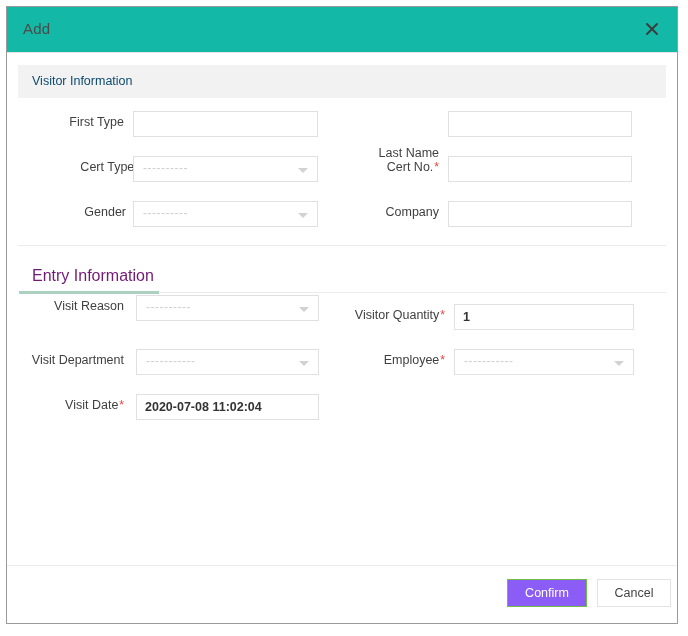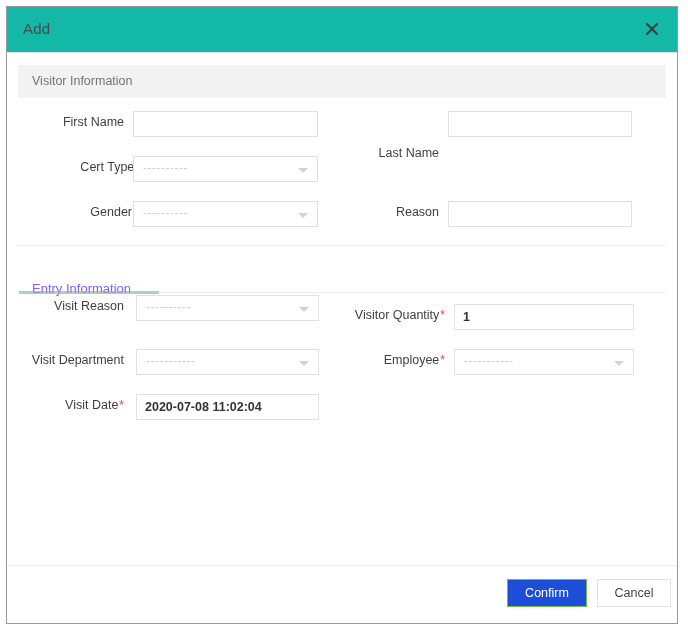--- a/index.html
+++ b/index.html
@@ -63,21 +63,21 @@
     width: 648px;
     height: 33px;
     background: #f2f2f2;
     box-sizing: border-box;
   }
   .section-bar .label {
     position: absolute;
     left: 14px;
     top: 9px;
     font-size: 12.5px;
-    color: #737373;
+    color: #0c4a6e;
   }
 
   
   .field {
     position: absolute;
     height: 26px;
   }
   .field .lbl {
     position: absolute;
     top: 4px;
@@ -147,23 +147,23 @@
   .tabstrip {
     position: absolute;
     left: 11px;
     top: 258px;
     width: 648px;
     height: 28px;
   }
   .tab {
     position: absolute;
     left: 14px;
-    top: 16px;
-    font-size: 13px;
-    color: #8b5cf6;
+    top: 2px;
+    font-size: 16px;
+    color: #701a75;
     cursor: pointer;
     white-space: nowrap;
   }
   .tab-underline {
     position: absolute;
     left: 1px;
     top: 26px;
     width: 140px;
     height: 3px;
     background: #7fb89f;
@@ -195,21 +195,21 @@
     font-size: 12.5px;
     display: flex;
     align-items: center;
     justify-content: center;
     box-sizing: border-box;
     cursor: pointer;
   }
   .btn-confirm {
     right: 90px;
     width: 80px;
-    background: #1d4ed8;
+    background: #8b5cf6;
     color: #ffffff;
     border: 1px solid #6fbf43;
   }
   .btn-cancel {
     right: 6px;
     width: 74px;
     background: #ffffff;
     color: #444444;
     border: 1px solid #e3e3e3;
   }
@@ -227,49 +227,55 @@
         <line x1="12" y1="2" x2="2" y2="12" stroke="#3c3c3c" stroke-width="1.9" stroke-linecap="round"></line>
       </svg>
     </div>
   </div>
 
   <div class="section-bar">
     <span class="label">Visitor Information</span>
   </div>
 
   <div class="field" style="left:11px; top:104px; width:300px;">
-    <span class="lbl" style="left:0; width:106px;"><span>First Name</span></span>
+    <span class="lbl" style="left:0; width:106px;"><span>First Type</span></span>
     <div class="ctl input" style="left:115px; width:185px;">
       <span class="val"></span>
     </div>
   </div>
   <div class="field" style="left:340px; top:104px; width:290px;">
     <span class="lbl" style="left:0; width:92px;margin-top:31px;"><span>Last Name</span></span>
     <div class="ctl input" style="left:101px; width:184px;">
       <span class="val"></span>
     </div>
   </div>
 
   <div class="field" style="left:11px; top:149px; width:300px;">
     <span class="lbl" style="left:16px; width:106px;"><span>Cert Type</span><span class="req">*</span></span>
     <div class="ctl select" style="left:115px; width:185px;">
       <span class="ph">----------</span>
       <span class="caret"></span>
     </div>
   </div>
+  <div class="field" style="left:340px; top:149px; width:290px;">
+    <span class="lbl" style="left:0; width:92px;"><span>Cert No.</span><span class="req">*</span></span>
+    <div class="ctl input" style="left:101px; width:184px;">
+      <span class="val"></span>
+    </div>
+  </div>
 
   <div class="field" style="left:11px; top:194px; width:300px;">
-    <span class="lbl" style="left:8px; width:106px;"><span>Gender</span></span>
+    <span class="lbl" style="left:2px; width:106px;"><span>Gender</span></span>
     <div class="ctl select" style="left:115px; width:185px;">
       <span class="ph">----------</span>
       <span class="caret"></span>
     </div>
   </div>
   <div class="field" style="left:340px; top:194px; width:290px;">
-    <span class="lbl" style="left:0; width:92px;"><span>Reason</span></span>
+    <span class="lbl" style="left:0; width:92px;"><span>Company</span></span>
     <div class="ctl input" style="left:101px; width:184px;">
       <span class="val"></span>
     </div>
   </div>
 
   <div class="divider"></div>
 
   <div class="tabstrip">
     <span class="tab">Entry Information</span>
     <span class="tab-underline"></span>

